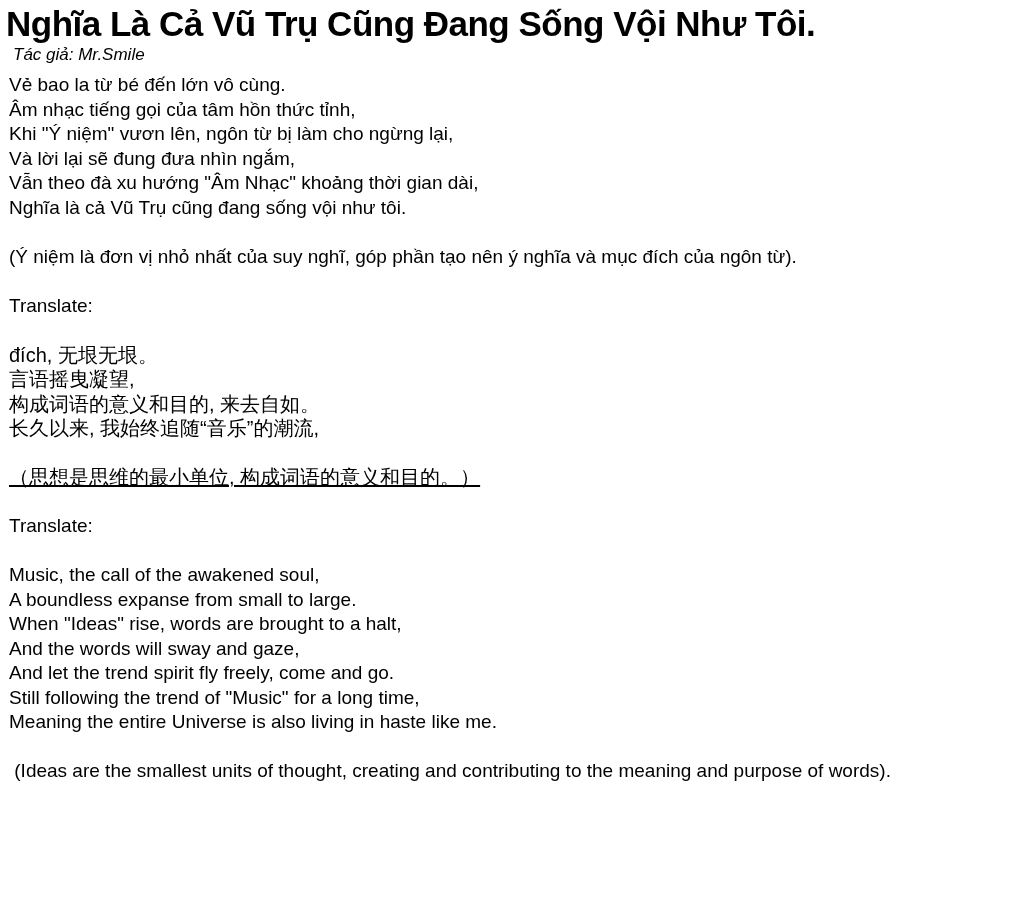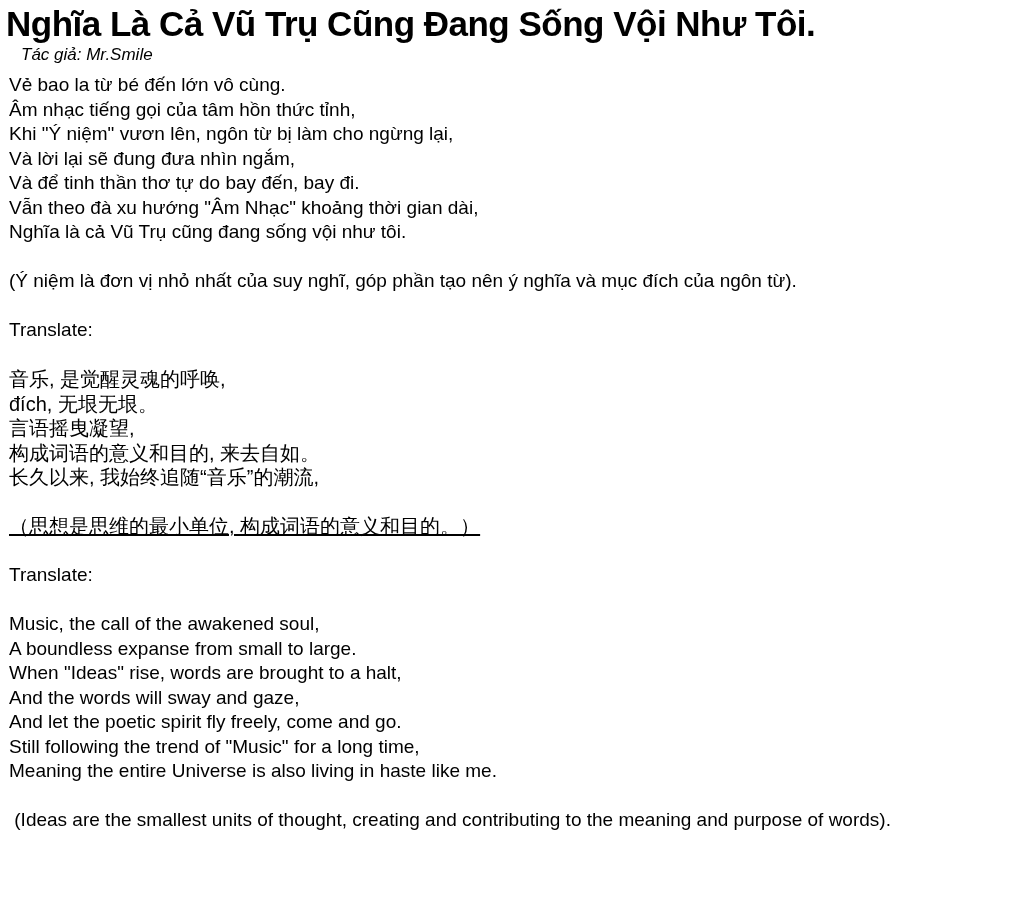--- a/index.html
+++ b/index.html
@@ -26,21 +26,20 @@
     letter-spacing: -0.5px;
     white-space: nowrap;
   }
   .author {
     font-style: italic;
     font-size: 17px;
     line-height: 21px;
     padding-left: 7px;
     margin-bottom: 8px;
     white-space: pre-wrap;
-    margin-left: 8px;
   }
   .line {
     padding-left: 3px;
     white-space: pre-wrap;
   }
   .zh .line {
     font-size: 20px;
   }
   .blank {
     height: 24.5px;
@@ -57,53 +56,51 @@
 <div class="page">
 
   <h1 class="title">Nghĩa Là Cả Vũ Trụ Cũng Đang Sống Vội Như Tôi.</h1>
   <div class="author">Tác giả: Mr.Smile</div>
 
   <div class="stanza vn">
     <div class="line">Vẻ bao la từ bé đến lớn vô cùng.</div>
     <div class="line">Âm nhạc tiếng gọi của tâm hồn thức tỉnh,</div>
     <div class="line">Khi "Ý niệm" vươn lên, ngôn từ bị làm cho ngừng lại,</div>
     <div class="line">Và lời lại sẽ đung đưa nhìn ngắm,</div>
-    <div class="line">Và để tinh thần thơ tự do bay đến, bay đi.</div>
     <div class="line">Vẫn theo đà xu hướng "Âm Nhạc" khoảng thời gian dài,</div>
     <div class="line">Nghĩa là cả Vũ Trụ cũng đang sống vội như tôi.</div>
   </div>
 
   <div class="blank"></div>
   <div class="line">(Ý niệm là đơn vị nhỏ nhất của suy nghĩ, góp phần tạo nên ý nghĩa và mục đích của ngôn từ).</div>
 
   <div class="blank"></div>
   <div class="line">Translate:</div>
 
   <div class="blank"></div>
   <div class="stanza zh">
-    <div class="line">音乐, 是觉醒灵魂的呼唤,</div>
     <div class="line">đích, 无垠无垠。</div>
     <div class="line">言语摇曳凝望,</div>
     <div class="line">构成词语的意义和目的, 来去自如。</div>
     <div class="line">长久以来, 我始终追随“音乐”的潮流,</div>
   </div>
 
   <div class="blank"></div>
   <div class="line zh-note" style="font-size:20px;text-decoration:underline;">（思想是思维的最小单位, 构成词语的意义和目的。）</div>
 
   <div class="blank"></div>
   <div class="line">Translate:</div>
 
   <div class="blank"></div>
   <div class="stanza en">
     <div class="line">Music, the call of the awakened soul,</div>
     <div class="line">A boundless expanse from small to large.</div>
     <div class="line">When "Ideas" rise, words are brought to a halt,</div>
     <div class="line">And the words will sway and gaze,</div>
-    <div class="line">And let the poetic spirit fly freely, come and go.</div>
+    <div class="line">And let the trend spirit fly freely, come and go.</div>
     <div class="line">Still following the trend of "Music" for a long time,</div>
     <div class="line">Meaning the entire Universe is also living in haste like me.</div>
   </div>
 
   <div class="blank"></div>
   <div class="line"> (Ideas are the smallest units of thought, creating and contributing to the meaning and purpose of words).</div>
 
   <div class="line source-line">
     
   </div>

